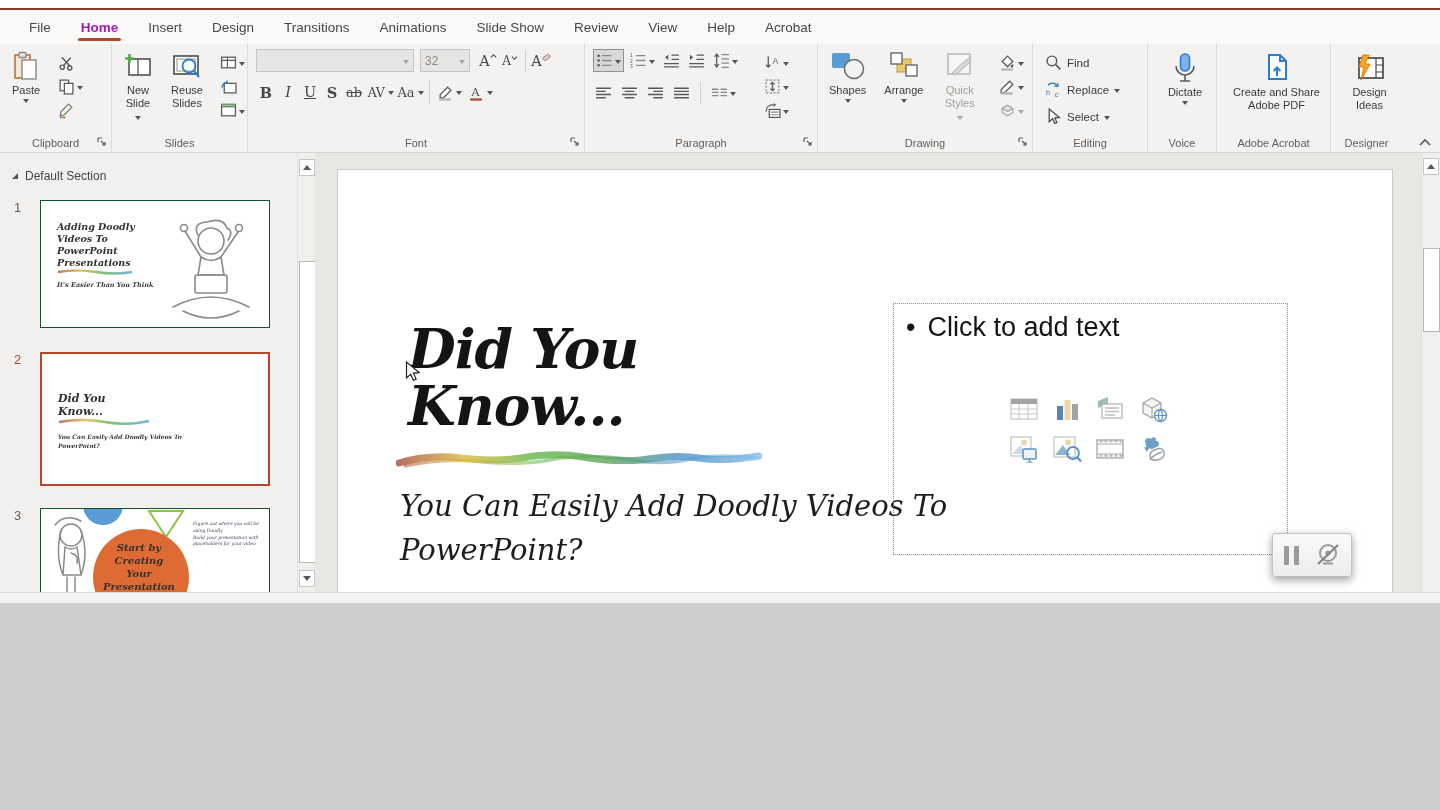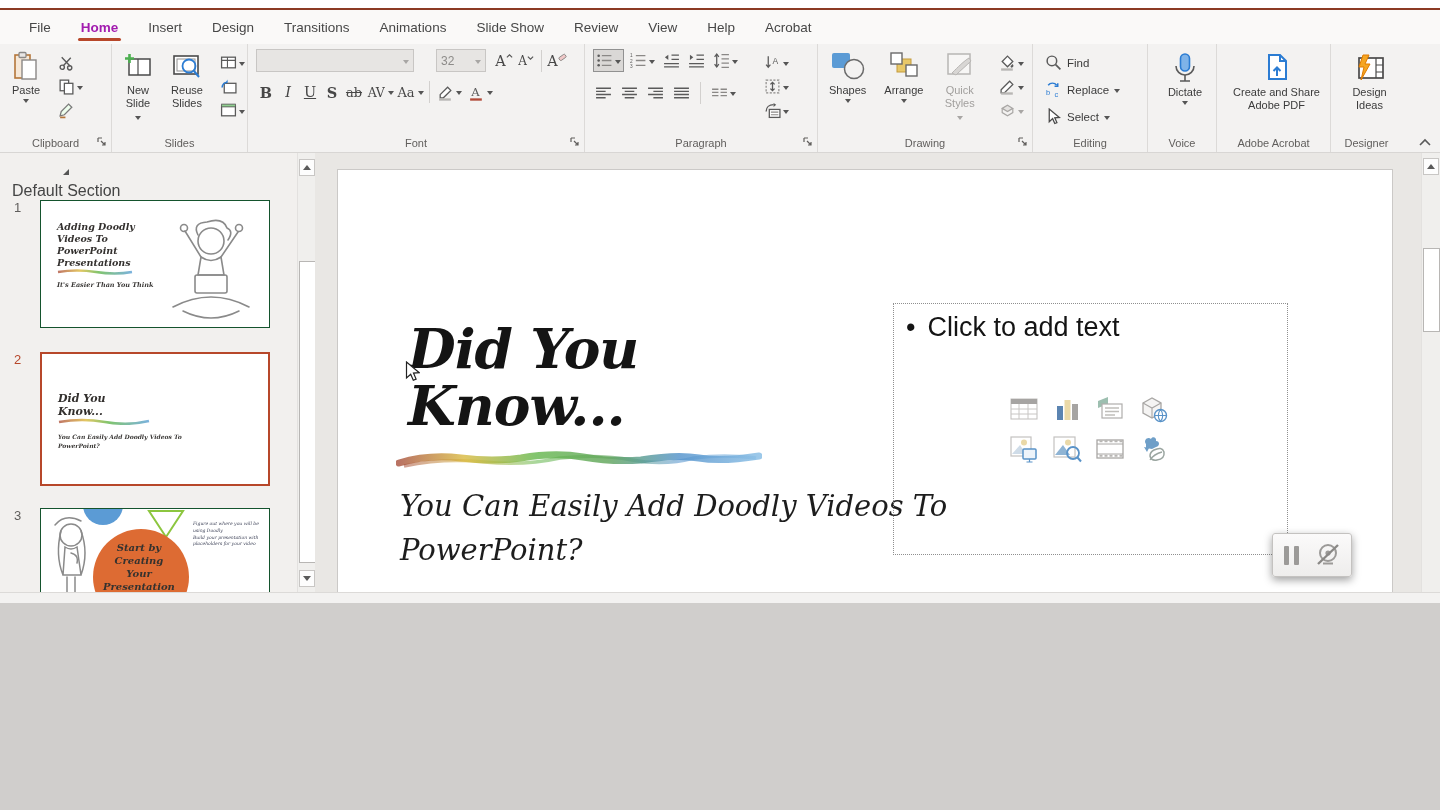--- a/index.html
+++ b/index.html
@@ -28,21 +28,21 @@
   .smcol{display:flex;flex-direction:column;gap:3px;padding-top:2px;}
   .smbtn{height:21px;display:flex;align-items:center;gap:2px;padding:0 2px;}
   .combo{background:#e7e5e3;border:1px solid #c8c6c4;height:21px;display:flex;align-items:center;justify-content:space-between;padding:0 4px;color:#8d8b89;font-size:12px;}
   .frow{display:flex;align-items:center;gap:2px;padding:5px 4px 0 8px;}
   .fbtn{min-width:20px;height:22px;display:flex;align-items:center;justify-content:center;font-family:"DejaVu Serif",serif;font-size:14.5px;color:#474747;}
   .vdiv{width:1px;height:22px;background:#d2d0ce;margin:0 3px;}
   .activebtn{background:#dad8d6;border:1px solid #919191;}
   
   .workspace{position:absolute;top:153px;left:0;right:0;bottom:10px;}
   .thumbs{position:absolute;left:0;top:0;width:297px;bottom:0;background:#f2f0ee;}
-  .sectionhdr{position:absolute;left:12px;top:16px;font-size:16px;color:#454545;display:flex;align-items:center;gap:7px;flex-direction:column;}
+  .sectionhdr{position:absolute;left:12px;top:16px;font-size:12px;color:#454545;display:flex;align-items:center;gap:7px;}
   .tri-exp{width:0;height:0;border-bottom:6px solid #555;border-left:6px solid transparent;}
   .snum{position:absolute;left:14px;font-size:13px;color:#605e5c;}
   .snum.sel{color:#b7472a;}
   .card{position:absolute;left:40px;width:230px;background:#fff;border:1px solid #14532d;box-sizing:border-box;overflow:hidden;}
   .card.sel{border:2.5px solid #b7472a;}
   .scriptbold{font-family:"DejaVu Serif",serif;font-style:italic;font-weight:bold;color:#33302e;}
   .scriptit{font-family:"DejaVu Serif",serif;font-style:italic;color:#3c3a38;}
   .vscroll{position:absolute;top:0;bottom:0;width:18px;background:#f0efed;border-left:1px solid #e3e1df;}
   .sbtn{position:absolute;left:1px;width:16px;height:17px;background:#fdfdfd;border:1px solid #c8c6c4;box-sizing:border-box;display:flex;align-items:center;justify-content:center;}
   .tri-up{width:0;height:0;border-left:4px solid transparent;border-right:4px solid transparent;border-bottom:5px solid #5a5a5a;}
@@ -195,21 +195,21 @@
       </div>
       <div class="rg-label">Slides</div>
     </div>
 
     <div class="rgroup" style="width:337px">
       <div class="frow">
         <div class="combo" style="width:148px">
           <span></span>
             <span class="caret c-dim"></span>
         </div>
-        <div class="combo" style="width:40px;margin-left:20px">
+        <div class="combo" style="width:40px;margin-left:4px">
           <span>32</span>
             <span class="caret c-dim"></span>
         </div>
         <div class="fbtn" style="margin-left:6px">
             <span>A</span>
             <svg width="7" height="7" viewBox="0 0 8 8" style="margin-top:-9px">
               <path d="M1 5l3-3 3 3" fill="none" stroke="#555" stroke-width="1.3"></path>
             </svg>
           </div>
         <div class="fbtn">

